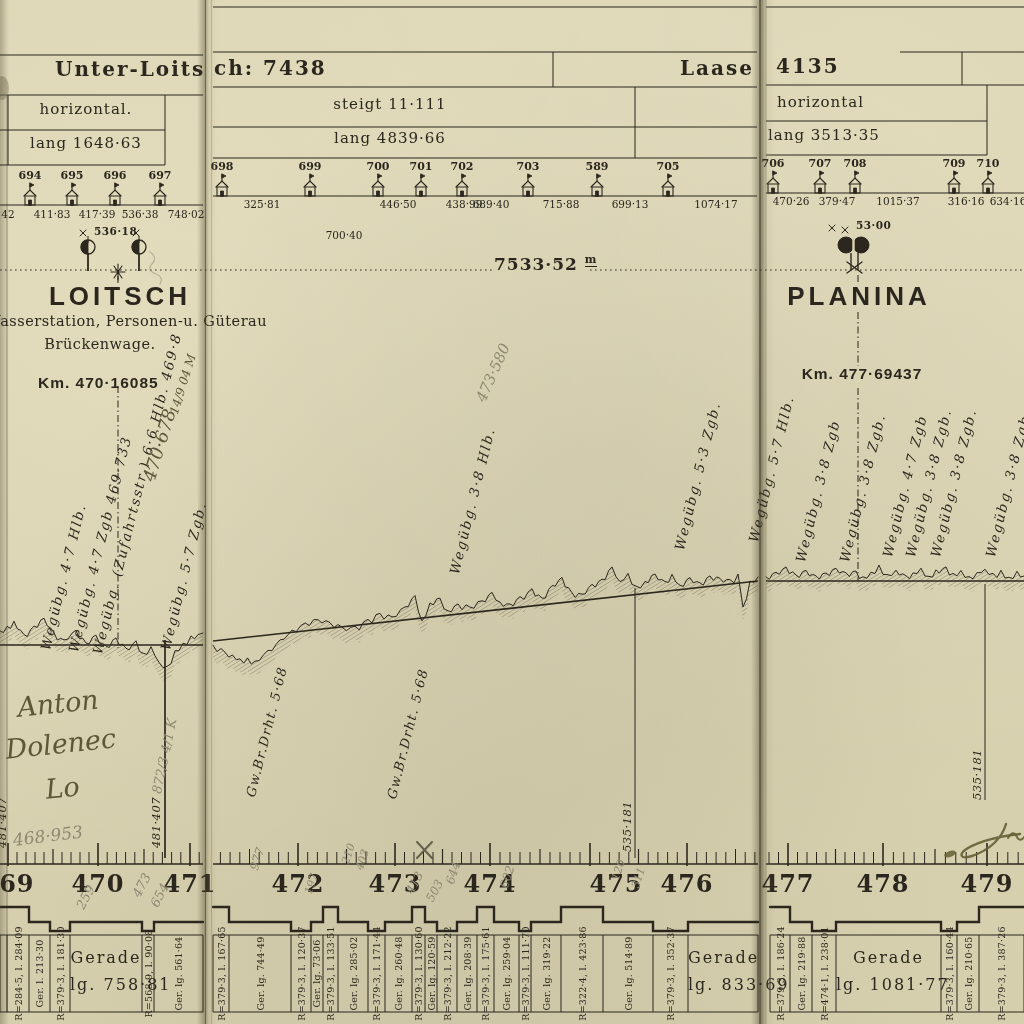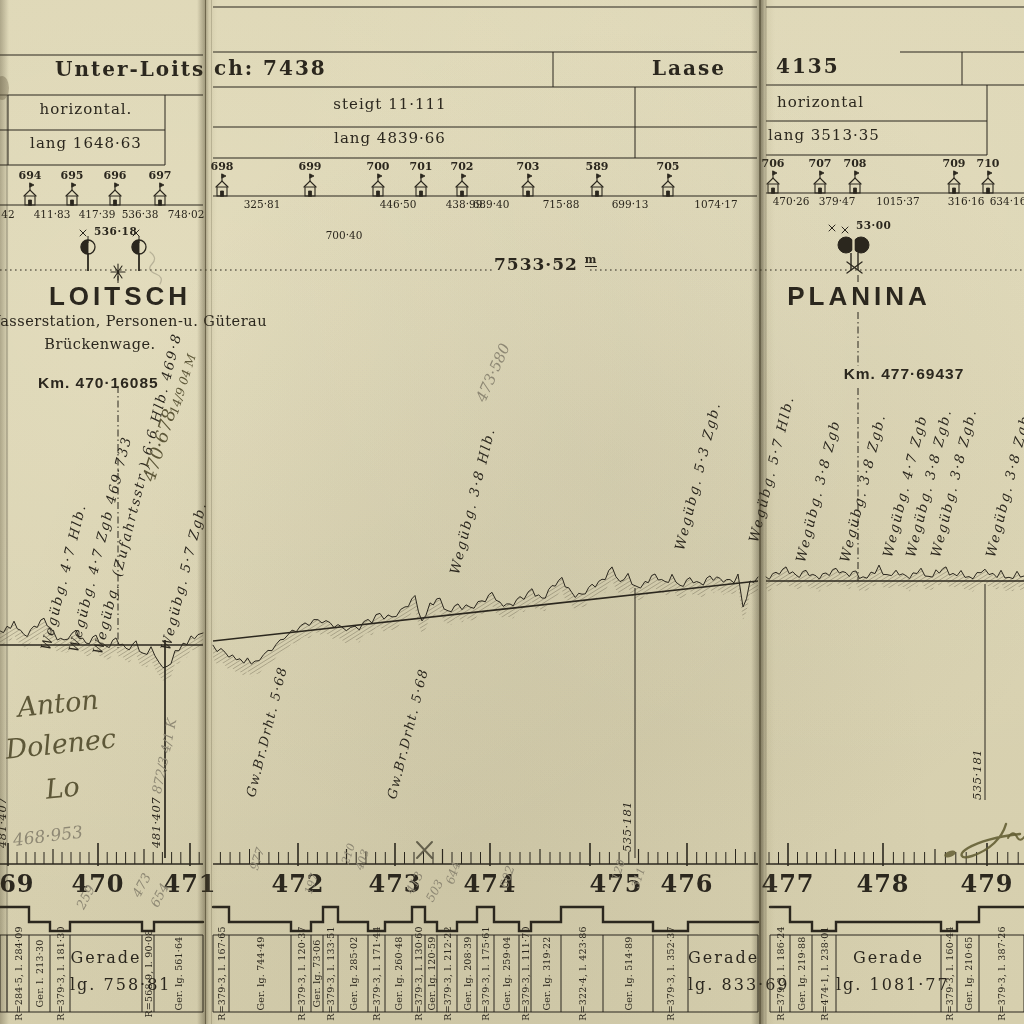--- a/index.html
+++ b/index.html
@@ -355,38 +355,38 @@
       <ellipse cx="2" cy="88" rx="7" ry="12" fill="#8d8468" opacity="0.5"></ellipse>
       <line x1="205.5" y1="0" x2="205.5" y2="1024" stroke="#4e4730" stroke-width="1" opacity="0.6"></line>
       <line x1="211.5" y1="0" x2="211.5" y2="1024" stroke="#4e4730" stroke-width="0.8" opacity="0.3"></line>
       <line x1="760" y1="0" x2="760" y2="1024" stroke="#453e28" stroke-width="1.4" opacity="0.75"></line>
       <line x1="766" y1="0" x2="766" y2="1024" stroke="#453e28" stroke-width="0.8" opacity="0.4"></line>
     </svg>
   <div id="layer">
 
     <div class="t title" style="left:55px;top:59px;width:142px;text-align:right">Unter-Loits</div>
     <div class="t title" style="left:214px;top:58px">ch: 7438</div>
-    <div class="t title" style="left:652px;top:58px;width:102px;">Laase</div>
+    <div class="t title" style="left:652px;top:58px;width:102px;text-align:right">Laase</div>
     <div class="t title" style="left:776px;top:56px">4135</div>
 
     <div class="t row" style="left:10px;top:102px;width:152px;text-align:center">horizontal.</div>
     <div class="t row" style="left:10px;top:136px;width:152px;text-align:center">lang 1648·63</div>
     <div class="t row" style="left:305px;top:97px;width:170px;text-align:center">steigt 11·111</div>
     <div class="t row" style="left:305px;top:131px;width:170px;text-align:center">lang 4839·66</div>
     <div class="t row" style="left:777px;top:95px">horizontal</div>
     <div class="t row" style="left:768px;top:128px">lang 3513·35</div>
 
     <div class="t sig" style="left:94px;top:226px">536·18</div>
     <div class="t station" style="left:40px;top:283px;width:160px;text-align:center">LOITSCH</div>
     <div class="t desc" style="left:-14px;top:314px">Wasserstation, Personen-u. Güterau</div>
     <div class="t desc" style="left:25px;top:337px;width:150px;text-align:center">Brückenwage.</div>
     <div class="t km" style="left:38px;top:375px;width:165px;text-align:left">Km. 470·16085</div>
     <div class="t sig" style="left:856px;top:220px">53·00</div>
     <div class="t station" style="left:778px;top:283px;width:162px;text-align:center">PLANINA</div>
-    <div class="t km" style="left:828px;top:366px;width:152px;text-align:center">Km. 477·69437</div>
+    <div class="t km" style="left:786px;top:366px;width:152px;text-align:center">Km. 477·69437</div>
 
     <div class="t len" style="left:494px;top:254px"><span>7533·52</span> <span class="unit">m</span></div>
   <div class="t hn" style="left: 15px; top: 170px;">694</div>
       <div class="t hn" style="left: 57px; top: 170px;">695</div>
       <div class="t hn" style="left: 100px; top: 170px;">696</div>
       <div class="t hn" style="left: 145px; top: 170px;">697</div>
       <div class="t hd" style="left: -20px; top: 209px;">42</div>
       <div class="t hd" style="left: 24px; top: 209px;">411·83</div>
       <div class="t hd" style="left: 69px; top: 209px;">417·39</div>
       <div class="t hd" style="left: 112px; top: 209px;">536·38</div>

